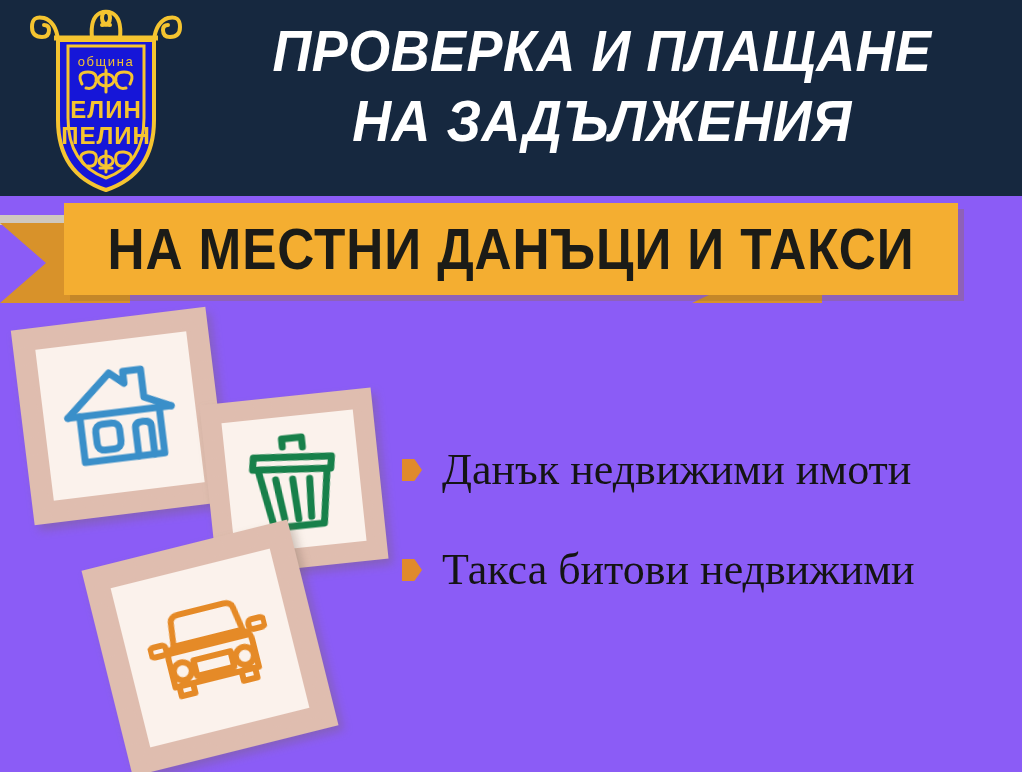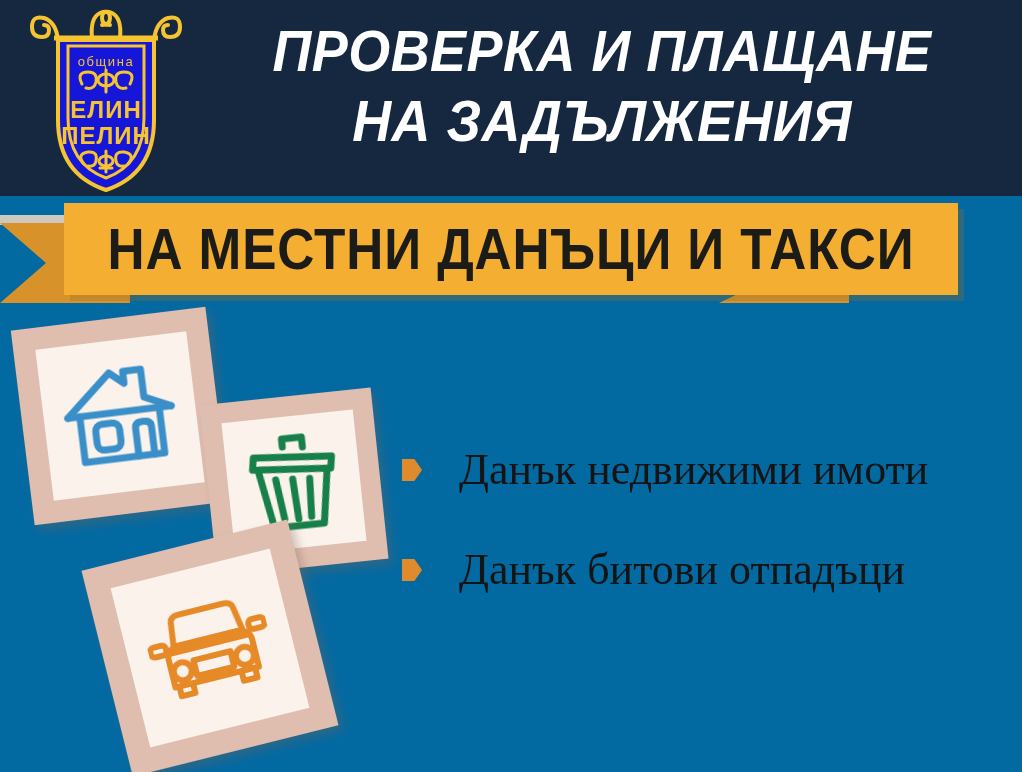--- a/index.html
+++ b/index.html
@@ -6,21 +6,21 @@
   html, body {
     margin: 0;
     padding: 0;
     background: #ffffff;
   }
   #poster {
     position: relative;
     width: 1022px;
     height: 772px;
     overflow: hidden;
-    background: #0369a1;
+    background: #8b5cf6;
     font-family: "Liberation Sans", sans-serif;
     -webkit-font-smoothing: antialiased;
   }
 
   
   .header-band {
     position: absolute;
     left: 0;
     top: 0;
     width: 1022px;
@@ -64,21 +64,20 @@
   }
 
   
   .ribbon {
     position: absolute;
     left: 0;
     top: 195px;
     width: 822px;
     height: 115px;
     z-index: 8;
-    padding-left: 27px;
   }
   .ribbon-tail {
     position: absolute;
     top: 28px;
     width: 130px;
     height: 80px;
     background: #d8922a;
   }
   .ribbon-tail.left {
     left: 0;
@@ -180,21 +179,20 @@
     position: absolute;
     left: 402px;
     top: 420px;
     width: 610px;
     z-index: 4;
   }
   .bullet-row {
     display: flex;
     align-items: center;
     height: 100px;
-    gap: 17px;
   }
   .bullet-marker {
     flex: 0 0 auto;
     width: 20px;
     height: 22px;
     margin-right: 20px;
     background: #e08a2c;
     clip-path: polygon(0 0, 62% 0, 100% 50%, 62% 100%, 0 100%);
   }
   .bullet-label {
@@ -341,19 +339,19 @@
 
   <div class="bullet-list">
 
     <div class="bullet-row">
       <span class="bullet-marker"></span>
       <span class="bullet-label">Данък недвижими имоти</span>
     </div>
 
     <div class="bullet-row">
       <span class="bullet-marker"></span>
-      <span class="bullet-label">Данък битови отпадъци</span>
+      <span class="bullet-label">Такса битови недвижими</span>
     </div>
 
 
   </div>
 
 </div>
 
 </body></html>

